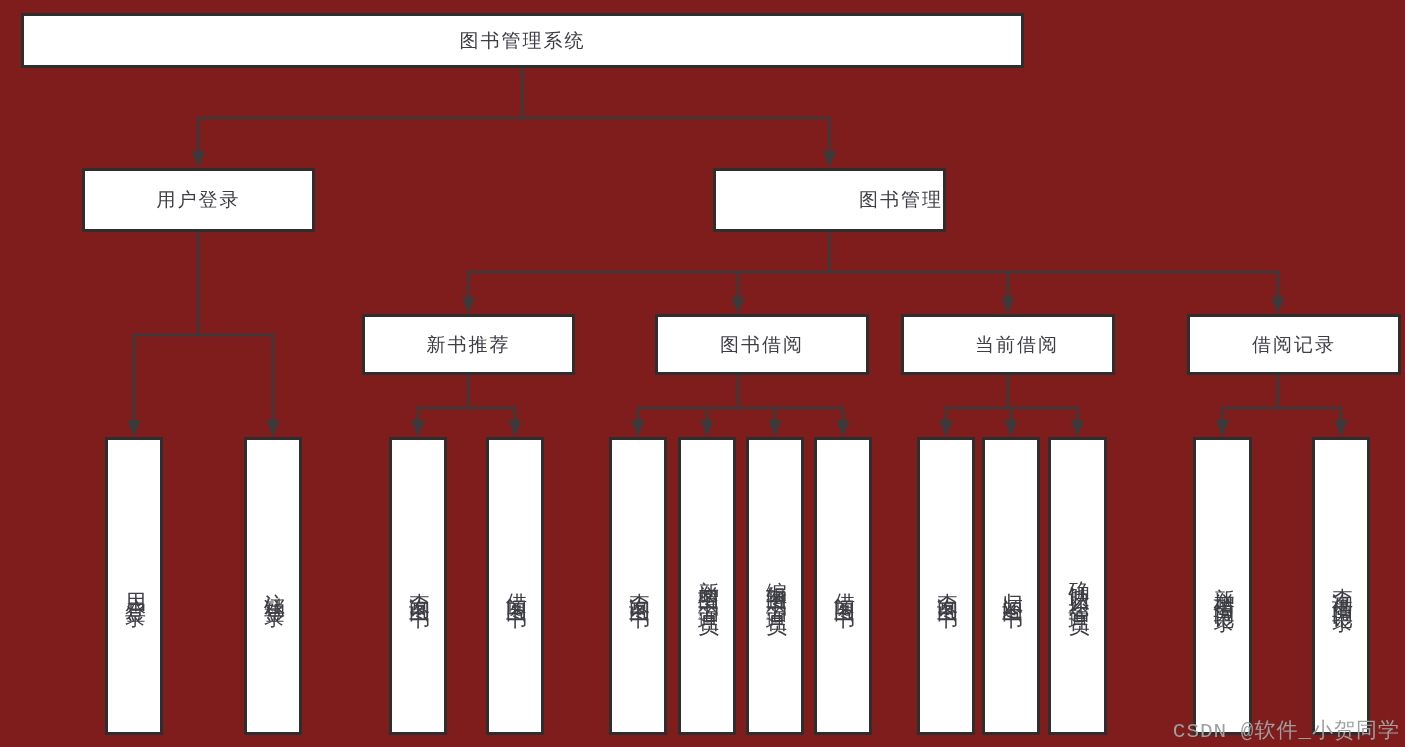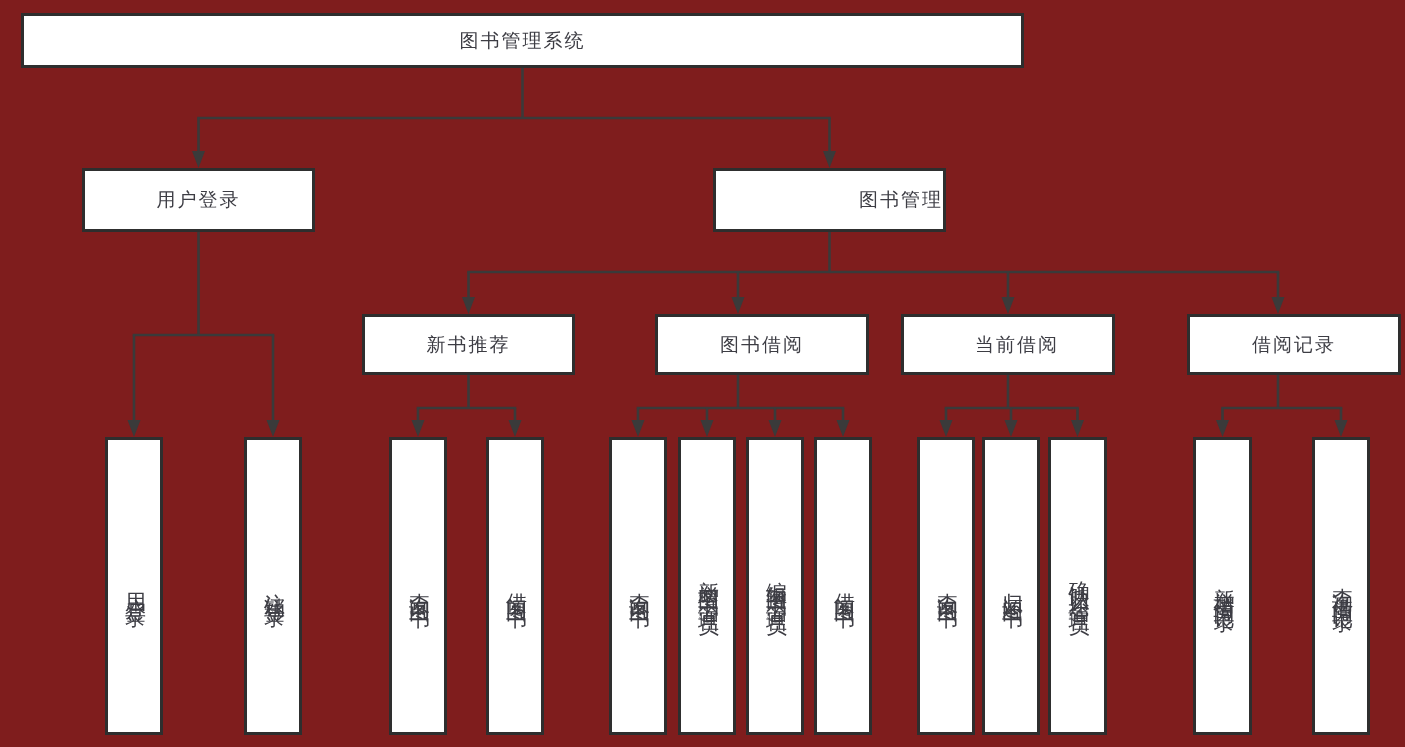--- a/index.html
+++ b/index.html
@@ -188,13 +188,14 @@
       <div class="node v" style="left: 1048px; top: 437px; width: 59px; height: 298px; border-color: rgb(46, 46, 46); color: rgb(61, 61, 68);">
         <span class="label">确认归还（管理员）</span>
       </div>
       <div class="node v" style="left: 1193px; top: 437px; width: 59px; height: 298px; border-color: rgb(46, 46, 46); color: rgb(61, 61, 68);">
         <span class="label">新增借阅记录</span>
       </div>
       <div class="node v" style="left: 1312px; top: 437px; width: 58px; height: 298px; border-color: rgb(46, 46, 46); color: rgb(61, 61, 68);">
         <span class="label">查询借阅记录</span>
       </div>
     </div>
+  <div class="watermark">CSDN @软件_小贺同学</div>
 </div>
 
 </body></html>

